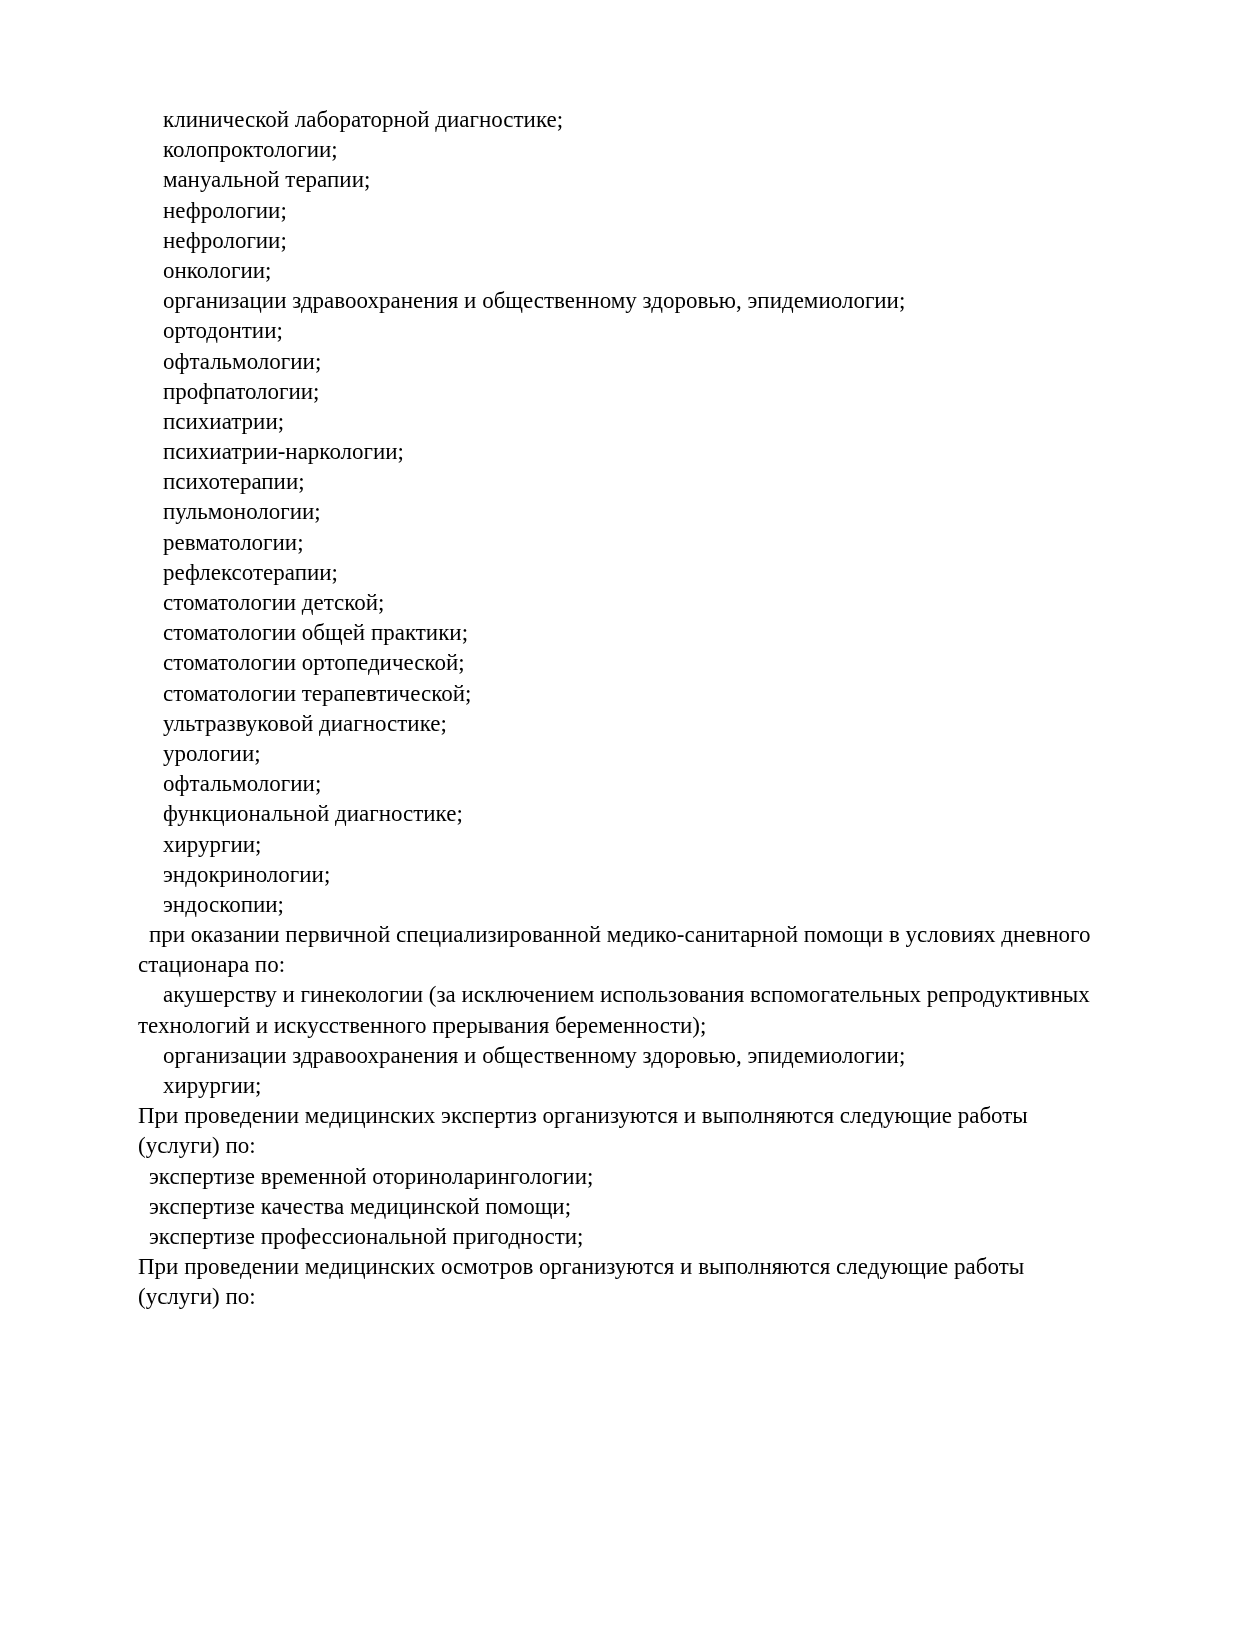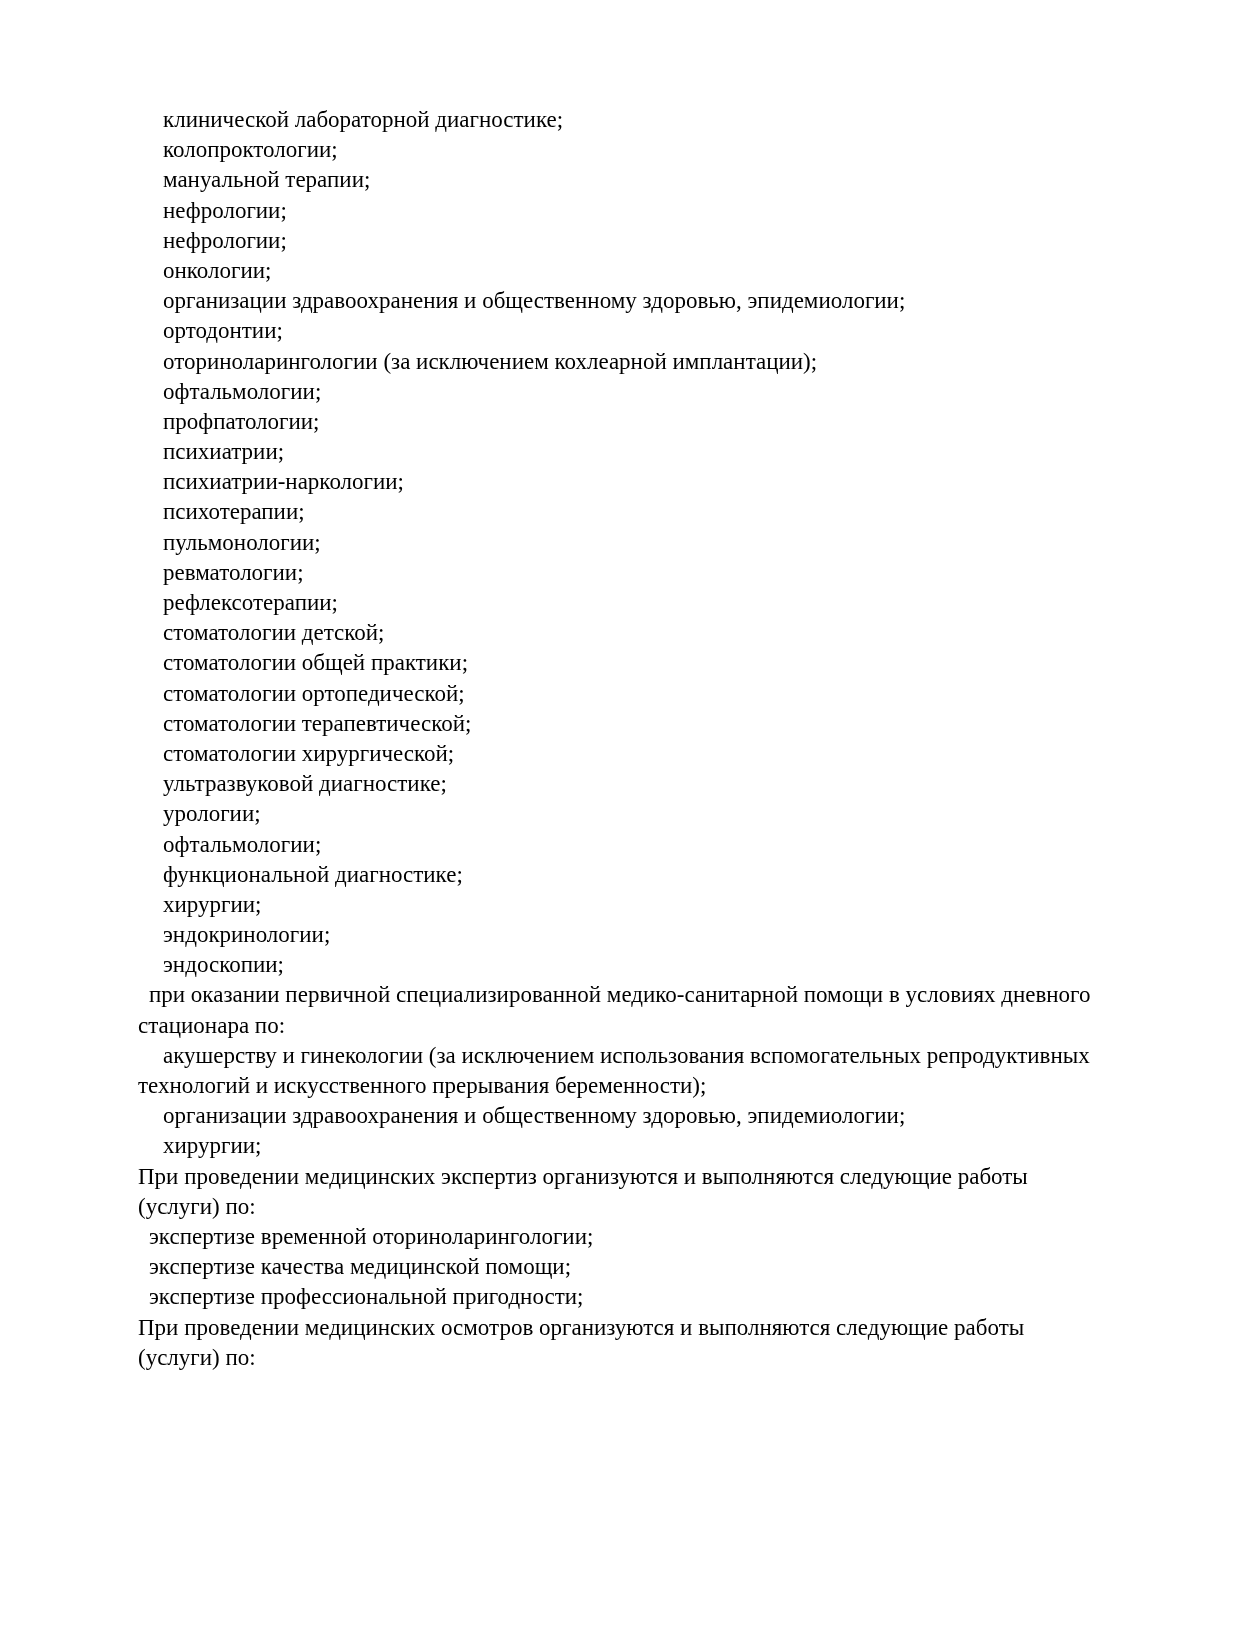--- a/index.html
+++ b/index.html
@@ -39,34 +39,32 @@
 <div class="page">
   <div class="textblock" id="textblock" style="color: rgb(0, 0, 0);">
       <div class="line indent-2">клинической лабораторной диагностике;</div>
       <div class="line indent-2">колопроктологии;</div>
       <div class="line indent-2">мануальной терапии;</div>
       <div class="line indent-2">нефрологии;</div>
       <div class="line indent-2">нефрологии;</div>
       <div class="line indent-2">онкологии;</div>
       <div class="line indent-2">организации здравоохранения и общественному здоровью, эпидемиологии;</div>
       <div class="line indent-2">ортодонтии;</div>
-      <div class="line indent-2">оториноларингологии (за исключением кохлеарной имплантации);</div>
       <div class="line indent-2">офтальмологии;</div>
       <div class="line indent-2">профпатологии;</div>
       <div class="line indent-2">психиатрии;</div>
       <div class="line indent-2">психиатрии-наркологии;</div>
       <div class="line indent-2">психотерапии;</div>
       <div class="line indent-2">пульмонологии;</div>
       <div class="line indent-2">ревматологии;</div>
       <div class="line indent-2">рефлексотерапии;</div>
       <div class="line indent-2">стоматологии детской;</div>
       <div class="line indent-2">стоматологии общей практики;</div>
       <div class="line indent-2">стоматологии ортопедической;</div>
       <div class="line indent-2">стоматологии терапевтической;</div>
-      <div class="line indent-2">стоматологии хирургической;</div>
       <div class="line indent-2">ультразвуковой диагностике;</div>
       <div class="line indent-2">урологии;</div>
       <div class="line indent-2">офтальмологии;</div>
       <div class="line indent-2">функциональной диагностике;</div>
       <div class="line indent-2">хирургии;</div>
       <div class="line indent-2">эндокринологии;</div>
       <div class="line indent-2">эндоскопии;</div>
       <div class="line indent-1">при оказании первичной специализированной медико-санитарной помощи в условиях дневного</div>
       <div class="line indent-0">стационара по:</div>
       <div class="line indent-2">акушерству и гинекологии (за исключением использования вспомогательных репродуктивных</div>

